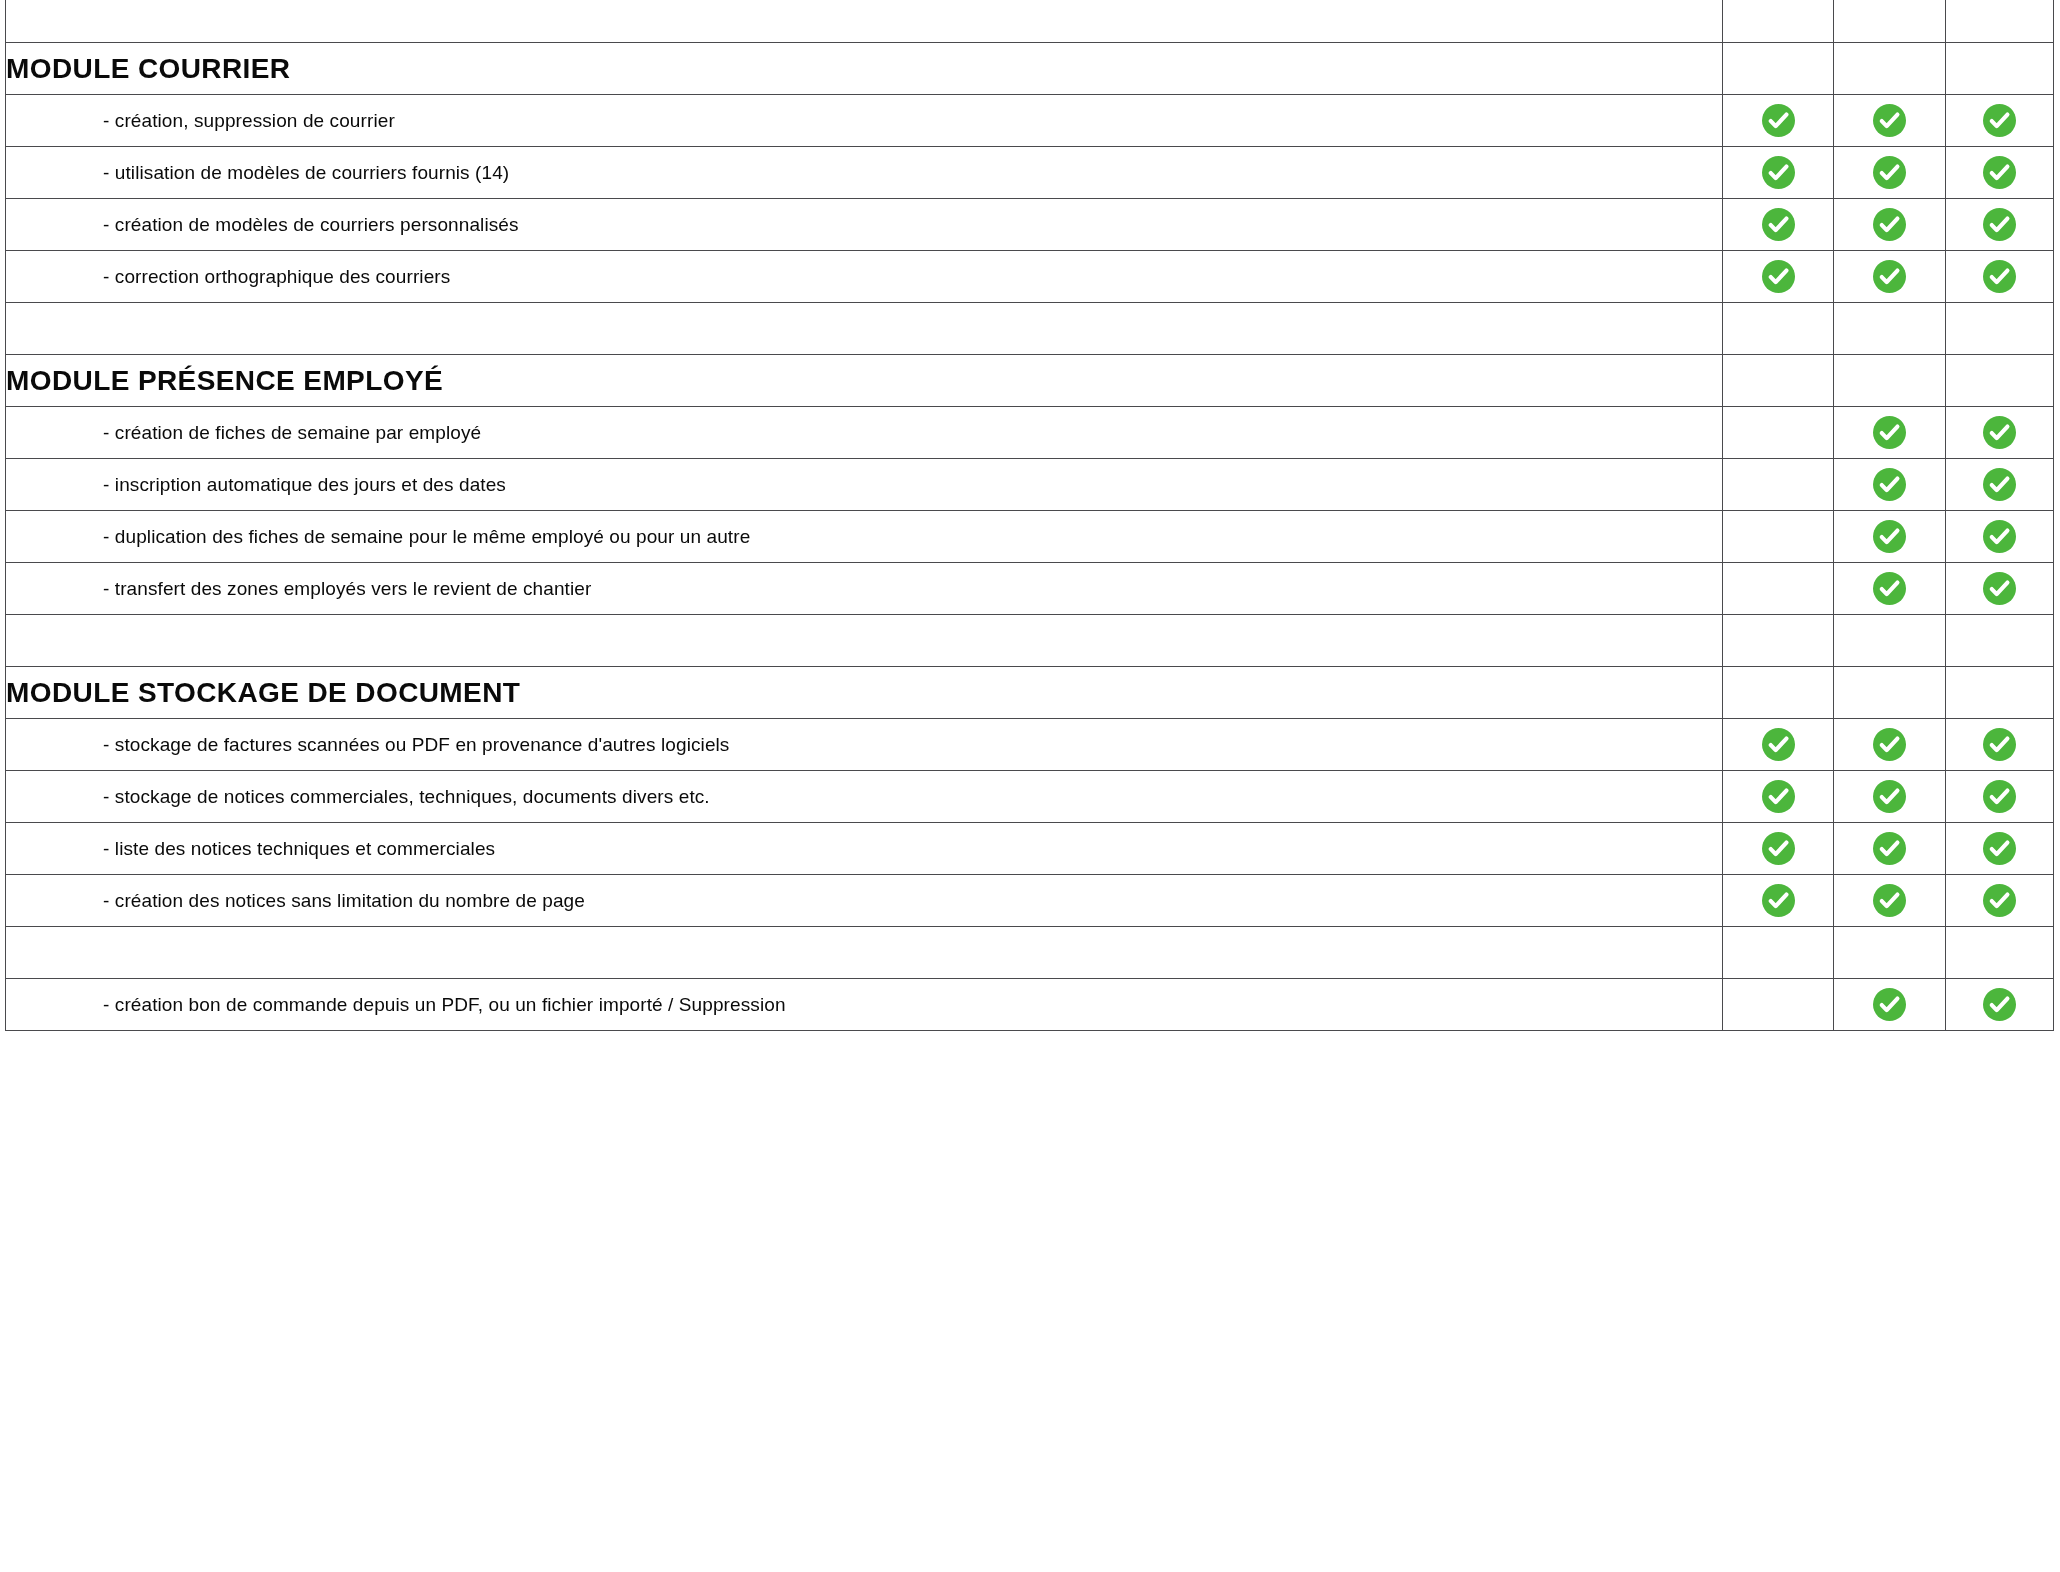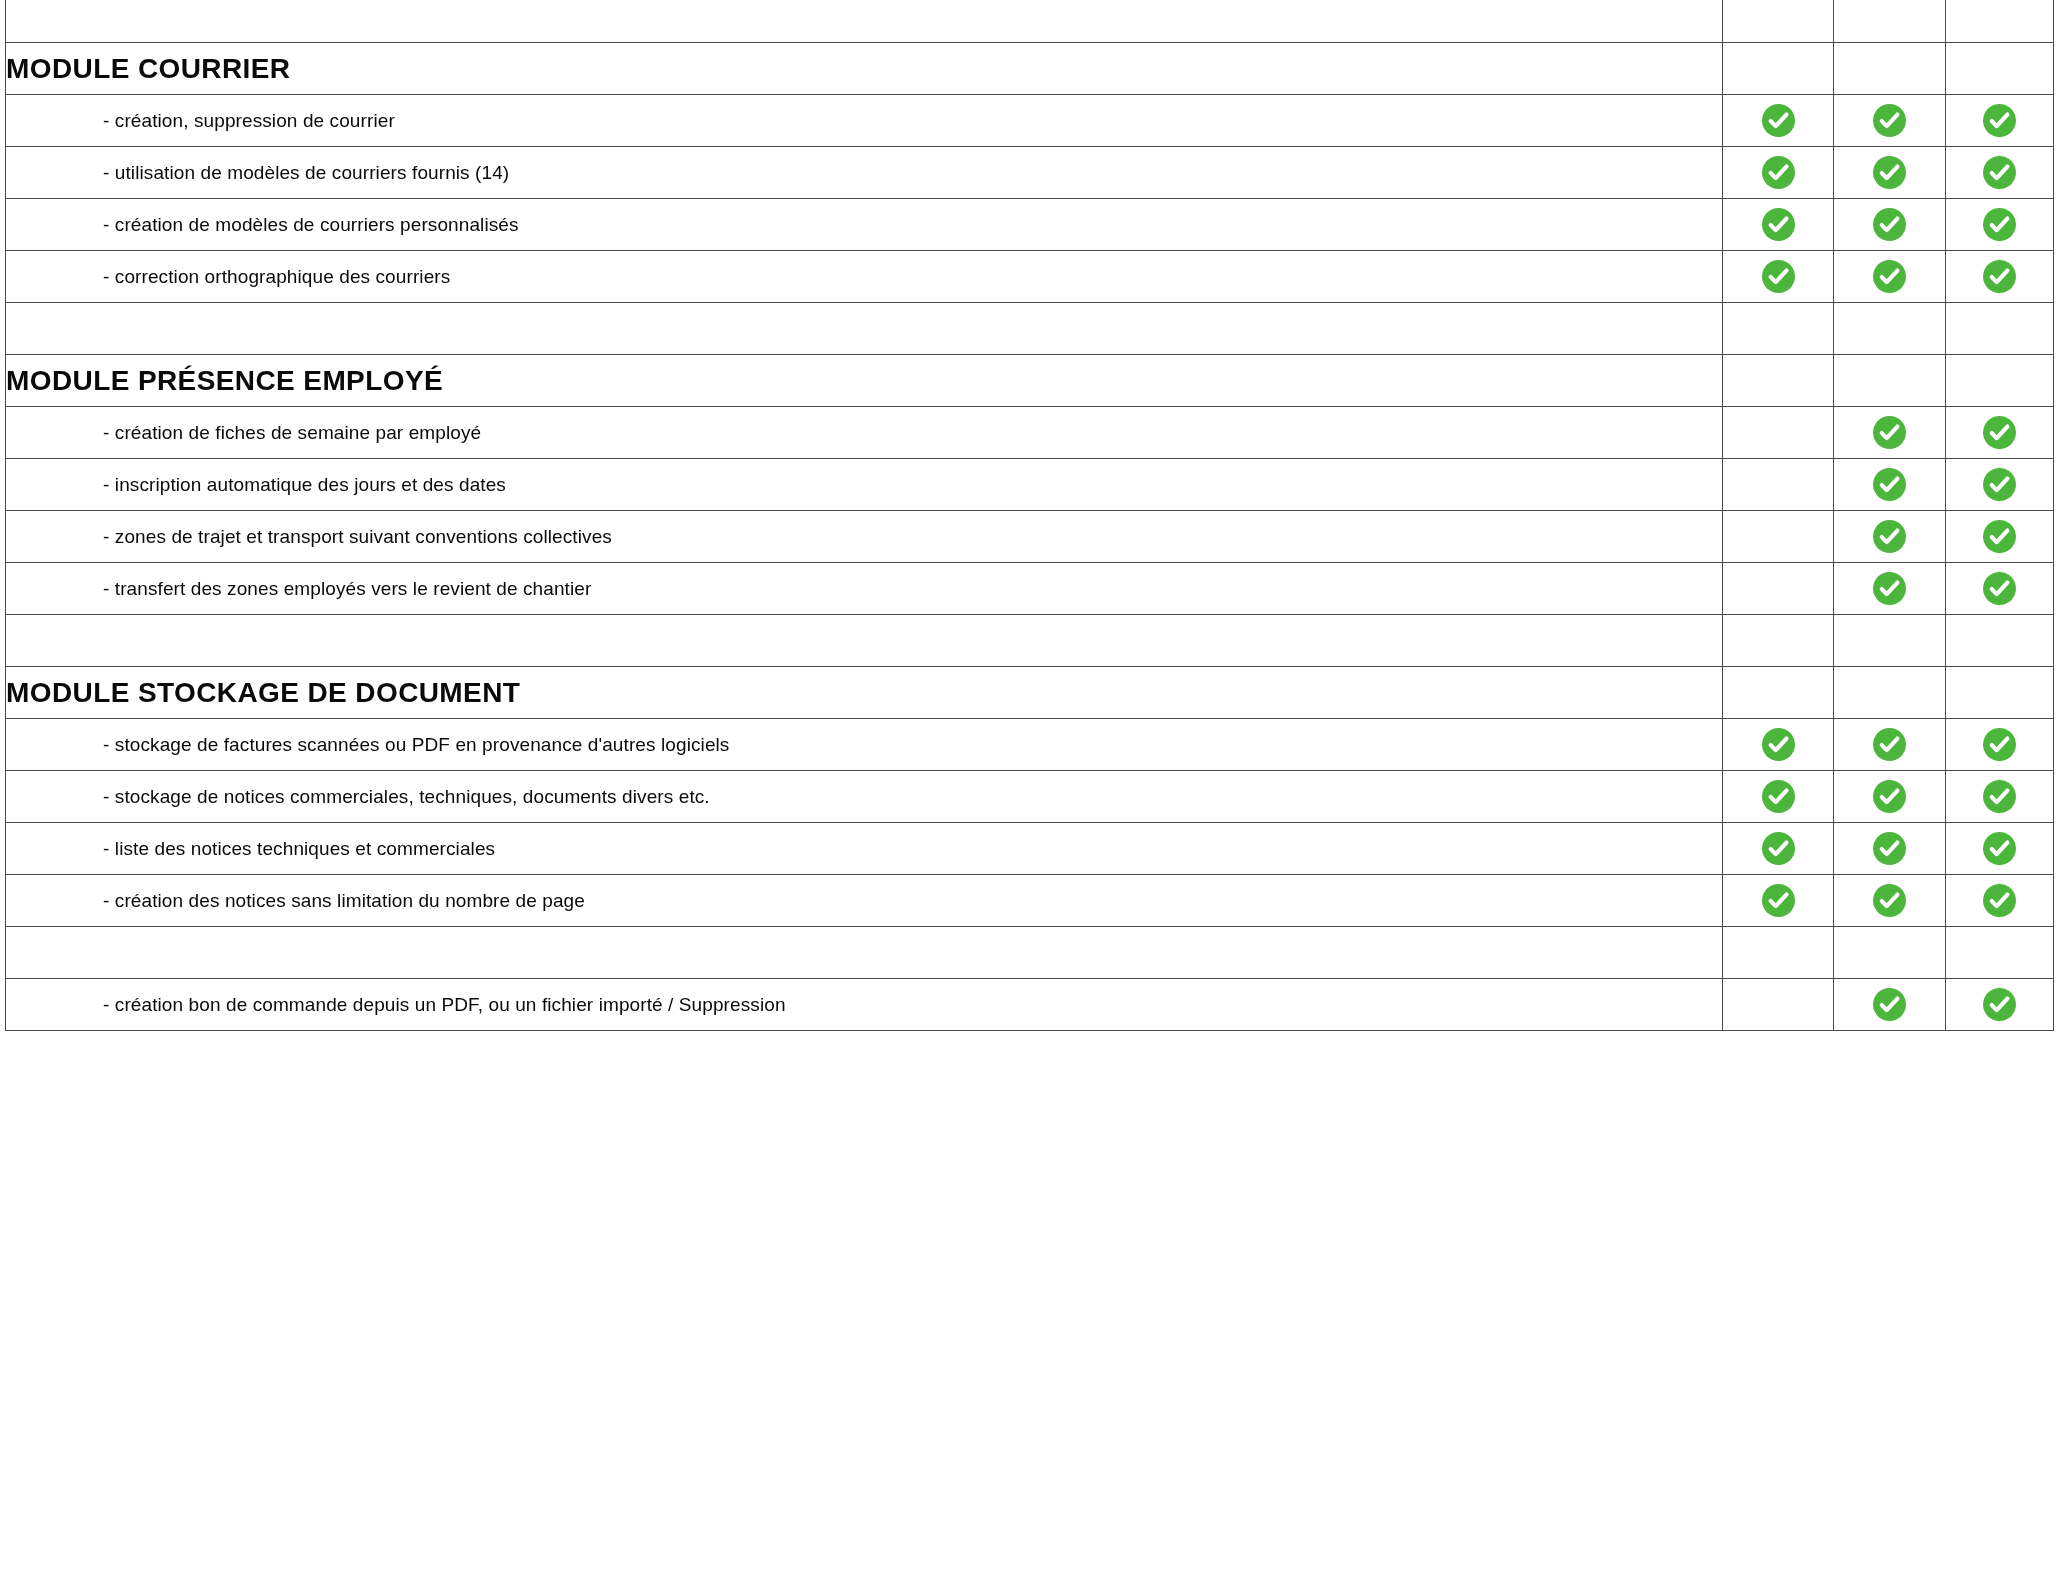--- a/index.html
+++ b/index.html
@@ -189,21 +189,21 @@
           <td class="mark-cell"><span class="check-icon"><svg width="33" height="33" viewBox="0 0 33 33" xmlns="http://www.w3.org/2000/svg">
                 <circle cx="16.5" cy="16.5" r="16.5" fill="#4CB63C"></circle>
                 <path d="M8.8 17.1 L13.7 22.1 L24.4 10.6" fill="none" stroke="#FFFFFF" stroke-width="4.2" stroke-linecap="round" stroke-linejoin="round"></path>
               </svg></span></td>
           <td class="mark-cell"><span class="check-icon"><svg width="33" height="33" viewBox="0 0 33 33" xmlns="http://www.w3.org/2000/svg">
                 <circle cx="16.5" cy="16.5" r="16.5" fill="#4CB63C"></circle>
                 <path d="M8.8 17.1 L13.7 22.1 L24.4 10.6" fill="none" stroke="#FFFFFF" stroke-width="4.2" stroke-linecap="round" stroke-linejoin="round"></path>
               </svg></span></td>
         </tr>
         <tr>
-          <td class="label-cell item">- zones de trajet et transport suivant conventions collectives</td>
+          <td class="label-cell item">- duplication des fiches de semaine pour le même employé ou pour un autre</td>
           <td class="mark-cell"></td>
           <td class="mark-cell"><span class="check-icon"><svg width="33" height="33" viewBox="0 0 33 33" xmlns="http://www.w3.org/2000/svg">
                 <circle cx="16.5" cy="16.5" r="16.5" fill="#4CB63C"></circle>
                 <path d="M8.8 17.1 L13.7 22.1 L24.4 10.6" fill="none" stroke="#FFFFFF" stroke-width="4.2" stroke-linecap="round" stroke-linejoin="round"></path>
               </svg></span></td>
           <td class="mark-cell"><span class="check-icon"><svg width="33" height="33" viewBox="0 0 33 33" xmlns="http://www.w3.org/2000/svg">
                 <circle cx="16.5" cy="16.5" r="16.5" fill="#4CB63C"></circle>
                 <path d="M8.8 17.1 L13.7 22.1 L24.4 10.6" fill="none" stroke="#FFFFFF" stroke-width="4.2" stroke-linecap="round" stroke-linejoin="round"></path>
               </svg></span></td>
         </tr>

